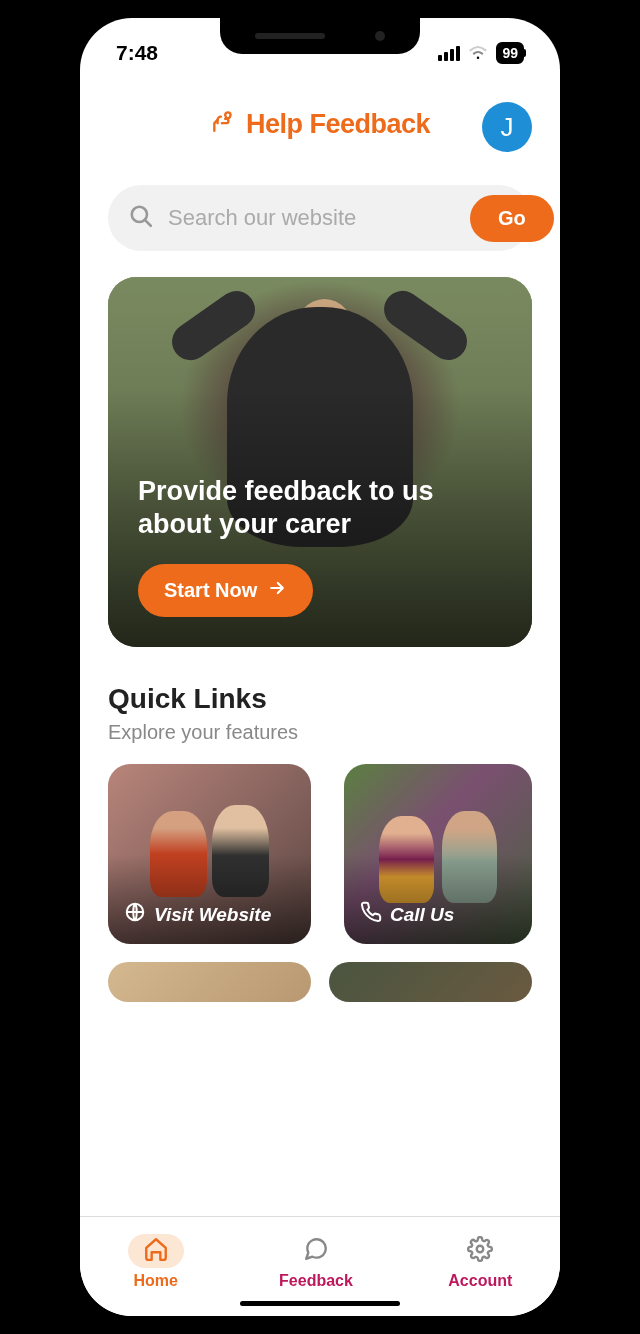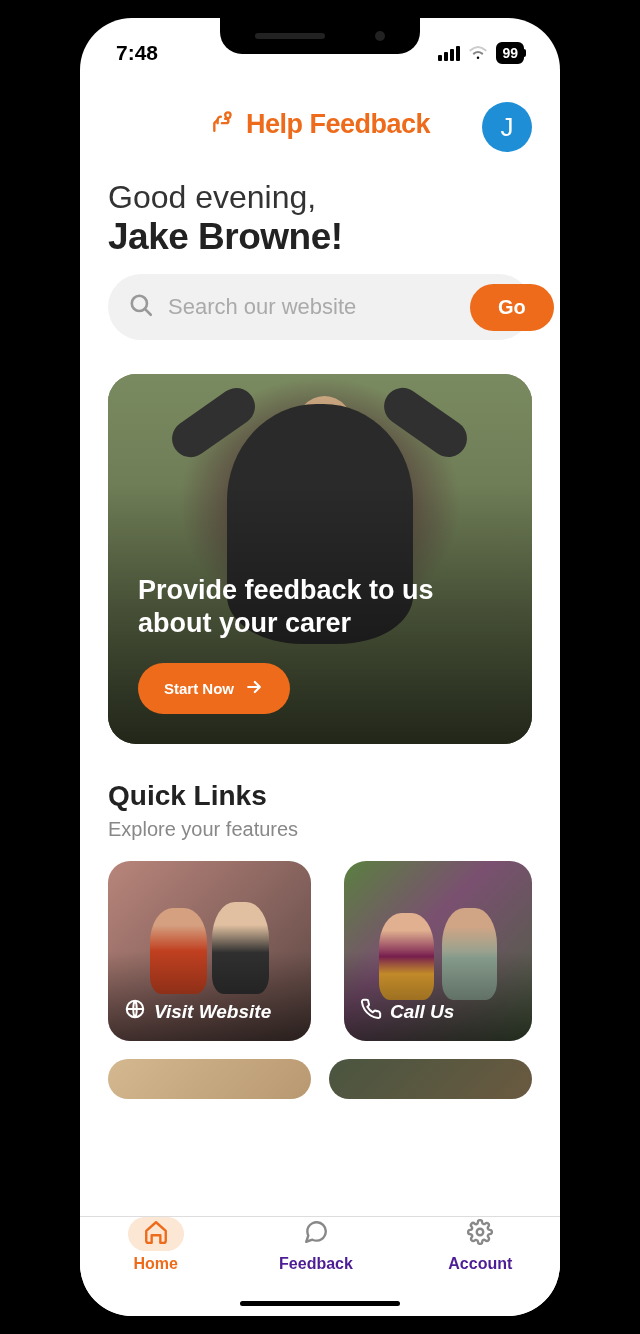--- a/index.html
+++ b/index.html
@@ -22,50 +22,50 @@
   .app-title { color: #ed6b1a; font-size: 27px; font-weight: 800; display: flex; align-items: center; gap: 10px; letter-spacing: -0.5px; }
   .avatar { position: absolute; right: 0; top: 28px; width: 50px; height: 50px; border-radius: 50%; background: #1e8fd6; color: #fff; display: flex; align-items: center; justify-content: center; font-size: 26px; font-weight: 500; }
   .greeting { margin-top: 10px; }
   .greeting-line1 { font-size: 32px; color: #333; font-weight: 400; }
   .greeting-line2 { font-size: 37px; color: #222; font-weight: 800; letter-spacing: -0.5px; }
   .search-bar { margin-top: 16px; background: #f1f1f1; border-radius: 40px; height: 66px; display: flex; align-items: center; padding: 0 10px 0 20px; gap: 14px; }
   .search-icon svg { width: 26px; height: 26px; stroke: #999; }
   .search-input { flex: 1; border: none; background: transparent; font-size: 22px; color: #555; outline: none; }
   .search-input::placeholder { color: #aaa; }
   .go-btn { background: #ed6b1a; color: #fff; border: none; border-radius: 30px; padding: 12px 28px; font-size: 20px; font-weight: 700; }
-  .hero-card { margin-top: 34px; border-radius: 28px; height: 370px; position: relative; overflow: hidden; background: linear-gradient(180deg, #6b8050 0%, #4a5838 50%, #2a3020 100%); display: flex; flex-direction: column; justify-content: flex-end; padding: 30px; }
+  .hero-card { margin-top: 26px; border-radius: 28px; height: 370px; position: relative; overflow: hidden; background: linear-gradient(180deg, #6b8050 0%, #4a5838 50%, #2a3020 100%); display: flex; flex-direction: column; justify-content: flex-end; padding: 30px; }
   .hero-bg { position: absolute; inset: 0; background: radial-gradient(ellipse 200px 180px at 50% 35%, #8a6e5a 0%, #5a4a40 40%, transparent 70%), linear-gradient(180deg, #7a8a60 0%, #556040 100%); }
   .hero-figure { position: absolute; top: 8%; left: 28%; width: 44%; height: 65%; background: #2a2a2a; border-radius: 48% 48% 40% 40% / 40% 40% 20% 20%; }
   .hero-head { position: absolute; top: 6%; left: 44%; width: 14%; height: 18%; background: linear-gradient(180deg, #c9a580 0%, #a88060 100%); border-radius: 50%; }
   .hero-arm-l { position: absolute; top: 8%; left: 14%; width: 22%; height: 10%; background: #303030; border-radius: 20px; transform: rotate(-35deg); }
   .hero-arm-r { position: absolute; top: 8%; right: 14%; width: 22%; height: 10%; background: #303030; border-radius: 20px; transform: rotate(35deg); }
   .hero-overlay { position: absolute; inset: 0; background: linear-gradient(180deg, rgba(0,0,0,0) 30%, rgba(0,0,0,0.6) 100%); }
   .hero-text { position: relative; color: #fff; font-size: 27px; font-weight: 700; line-height: 1.25; margin-bottom: 22px; }
-  .start-btn { position: relative; background: #ed6b1a; color: #fff; border: none; border-radius: 30px; padding: 14px 26px; font-size: 15px; font-weight: 700; display: inline-flex; align-items: center; gap: 10px; width: fit-content; }
+  .start-btn { position: relative; background: #ed6b1a; color: #fff; border: none; border-radius: 30px; padding: 14px 26px; font-size: 20px; font-weight: 700; display: inline-flex; align-items: center; gap: 10px; width: fit-content; }
   .quick-links { margin-top: 36px; }
   .ql-title { font-size: 28px; font-weight: 800; color: #222; }
   .ql-sub { font-size: 20px; color: #888; margin-top: 6px; }
   .ql-grid { display: grid; grid-template-columns: 1fr 1fr; gap: 18px; margin-top: 20px; }
   .ql-card { height: 180px; border-radius: 22px; position: relative; overflow: hidden; display: flex; flex-direction: column; justify-content: flex-end; padding: 16px; font-style: italic; }
   .ql-card.c1 { background: linear-gradient(135deg, #b8857a 0%, #8a6560 50%, #5a4540 100%); }
   .ql-card.c2 { background: linear-gradient(135deg, #5a8040 0%, #7a5070 40%, #4a6040 100%); margin-left: 15px; }
   .ql-card.c3 { background: linear-gradient(135deg, #d4b890 0%, #b89870 100%); height: 40px; margin-top: 0; }
   .ql-card.c4 { background: linear-gradient(135deg, #4a5540 0%, #6a5a40 100%); height: 40px; }
   .ql-row-partial { display: grid; grid-template-columns: 1fr 1fr; gap: 18px; margin-top: 18px; }
   .ql-overlay { position: absolute; inset: 0; background: linear-gradient(180deg, rgba(0,0,0,0) 50%, rgba(0,0,0,0.55) 100%); }
   .ql-label { position: relative; color: #fff; font-size: 19px; font-weight: 700; display: flex; align-items: center; gap: 8px; }
   .ql-label svg { width: 22px; height: 22px; stroke: #fff; }
   .ql-people { position: absolute; top: 20%; left: 15%; width: 70%; height: 60%; }
   .person { position: absolute; border-radius: 50% 50% 30% 30%; }
   .c1 .p1 { left: 8%; top: 10%; width: 40%; height: 80%; background: linear-gradient(180deg, #d4a080 20%, #c04020 50%); border-radius: 40% 40% 20% 20%; }
   .c1 .p2 { right: 8%; top: 5%; width: 40%; height: 85%; background: linear-gradient(180deg, #e0c0a0 25%, #303030 55%); border-radius: 40% 40% 20% 20%; }
   .c2 .p1 { left: 5%; top: 15%; width: 42%; height: 80%; background: linear-gradient(180deg, #e0b090 20%, #7a2050 50%, #e0a030 70%); border-radius: 40% 40% 20% 20%; }
   .c2 .p2 { right: 5%; top: 10%; width: 42%; height: 85%; background: linear-gradient(180deg, #d0a585 20%, #8aa090 55%); border-radius: 40% 40% 20% 20%; }
-  .bottom-nav { height: 100px; border-top: 1px solid #ddd; display: flex; justify-content: space-around; background: #fff; padding-bottom: 10px; }
-  .nav-item { display: flex; flex-direction: column; align-items: center; gap: 4px; font-size: 16px; color: #4c1d95; font-weight: 600; }
+  .bottom-nav { height: 100px; border-top: 1px solid #ddd; display: flex; align-items: center; justify-content: space-around; background: #fff; padding-bottom: 10px; }
+  .nav-item { display: flex; flex-direction: column; align-items: center; gap: 4px; font-size: 16px; color: #be185d; font-weight: 600; }
   .nav-item.active { color: #ed6b1a; }
   .nav-icon-wrap { width: 56px; height: 34px; border-radius: 18px; display: flex; align-items: center; justify-content: center; }
   .nav-item.active .nav-icon-wrap { background: #fce6d4; }
   .nav-item svg { width: 26px; height: 26px; }
   .home-indicator { position: absolute; bottom: 10px; left: 50%; transform: translateX(-50%); width: 160px; height: 5px; background: #000; border-radius: 3px; }
 </style>
 </head>
 <body>
 
 <div class="device">
@@ -105,24 +105,20 @@
                 <path d="M7 14v-3a3 3 0 0 1 3-3h0"></path>
                 <path d="M4 21v-7l3-3"></path>
                 <path d="M14 6.5c0-1.4 1.1-2.5 2.5-2.5S19 5.1 19 6.5c0 2-2.5 3.5-2.5 3.5S14 8.5 14 6.5z"></path>
               </svg>
           </span>
           <span>Help Feedback</span>
         </div>
         <div class="avatar">J</div>
       </div>
 
-      <div class="greeting">
-        <div class="greeting-line1">Good evening,</div>
-        <div class="greeting-line2">Jake Browne!</div>
-      </div>
 
       <div class="search-bar">
         <span class="search-icon">
           <svg viewBox="0 0 24 24" fill="none" stroke-width="2.4" stroke-linecap="round">
               <circle cx="10.5" cy="10.5" r="7"></circle>
               <path d="M21 21l-5-5"></path>
             </svg>
         </span>
         <input class="search-input" placeholder="Search our website" style="">
         <button class="go-btn">Go</button>

